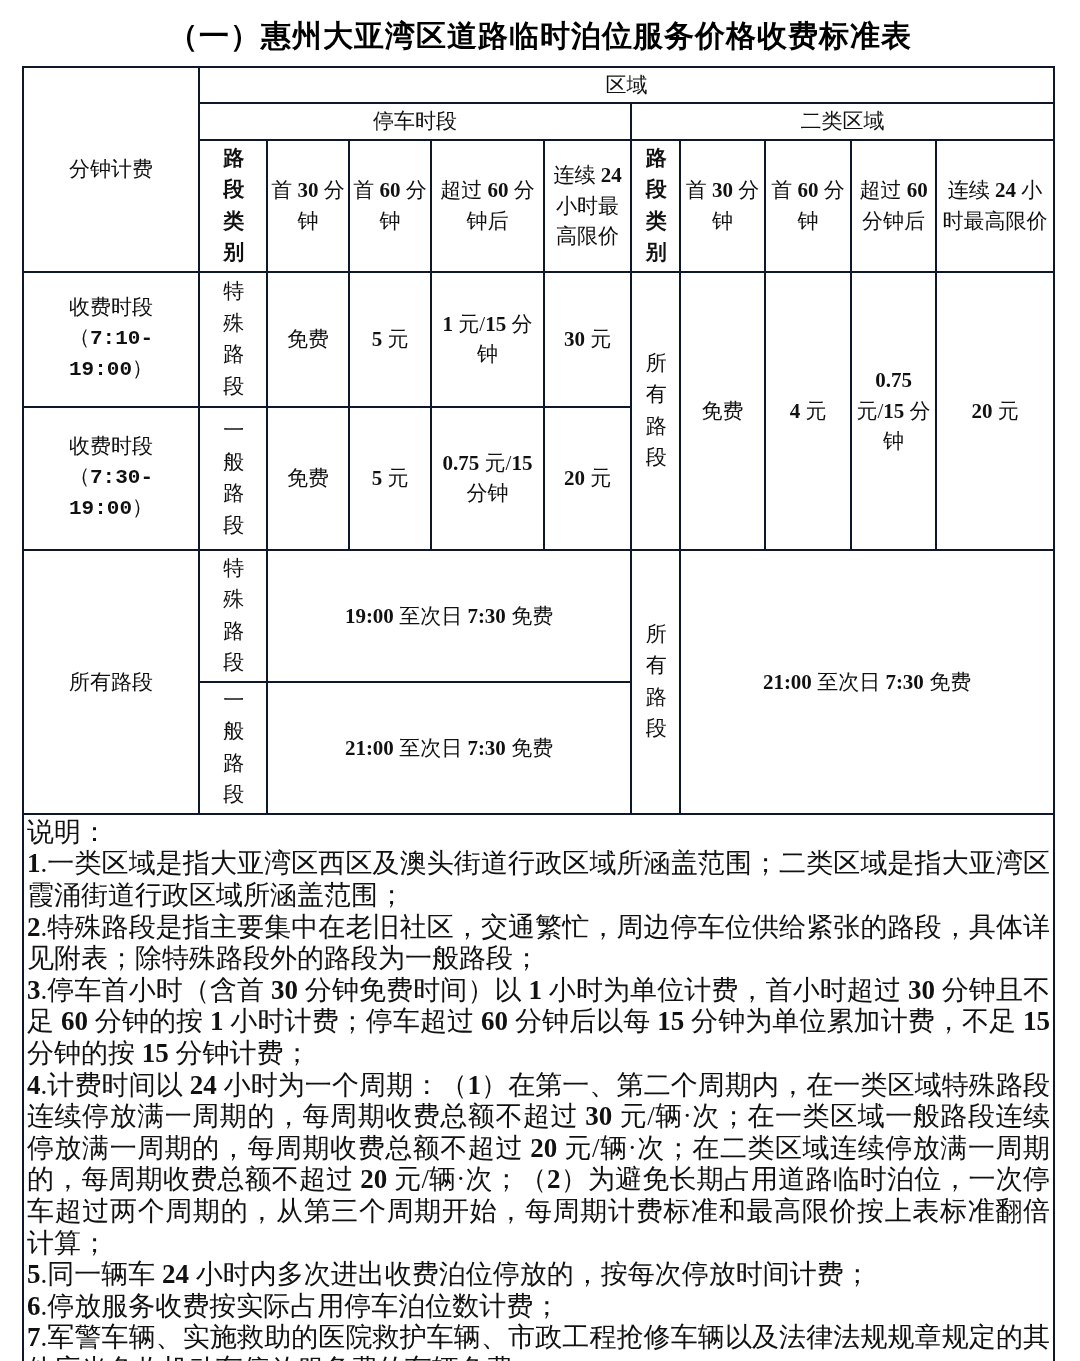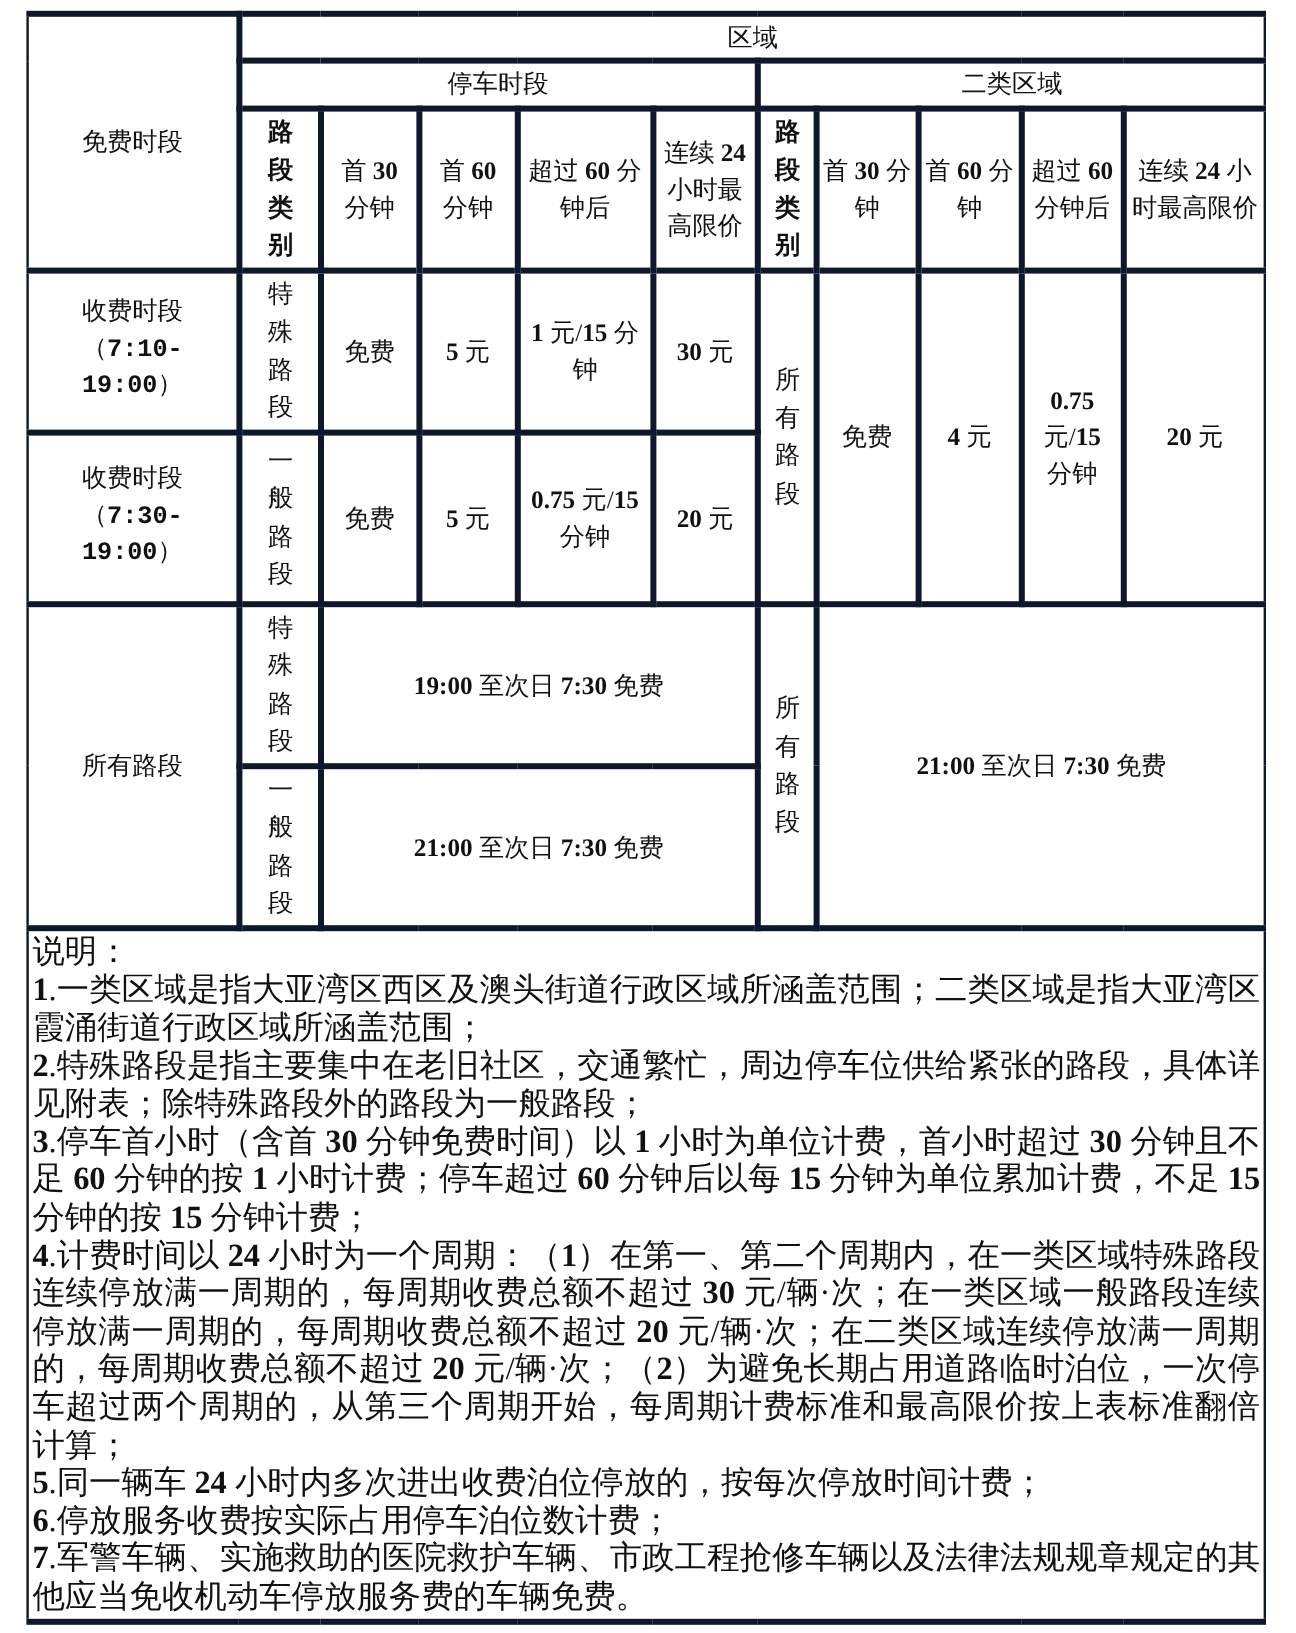--- a/index.html
+++ b/index.html
@@ -24,21 +24,21 @@
 
   table.fee {
     border-collapse: collapse;
     table-layout: fixed;
     width: 1031px;
     margin: 9px 0 0 22px;
     font-size: 21px;
     color: #111;
   }
   table.fee td, table.fee th {
-    border: 5px solid #0f172a;
+    border: 2px solid #0f172a;
     text-align: center;
     vertical-align: middle;
     padding: 2px 3px;
     font-weight: normal;
     line-height: 1.45;
   }
   table.fee { border: 2px solid #1a1a1a; }
   table.fee .outer-l { border-left-width: 2px; }
   table.fee .outer-r { border-right-width: 2px; }
   tr.hrow3 td, tr.hrow3 th, th.hsep { border-bottom-width: 2px; }
@@ -75,39 +75,40 @@
     line-height: 31.6px;
     text-align: justify;
   }
   b { font-weight: bold; }
 </style>
 </head>
 <body>
 
 <div class="page">
 
+  <div class="doc-title">（一）惠州大亚湾区道路临时泊位服务价格收费标准表</div>
 
   <table class="fee">
     <colgroup>
       <col style="width:176px">
         <col style="width:68px">
         <col style="width:82px">
         <col style="width:82px">
         <col style="width:113px">
         <col style="width:87px">
         <col style="width:49px">
         <col style="width:85px">
         <col style="width:86px">
         <col style="width:85px">
         <col style="width:118px">
     </colgroup>
 
     <tbody>
         <tr class="hrow1">
-      <th rowspan="3" class="outer-l hsep">免费时段</th>
+      <th rowspan="3" class="outer-l hsep">分钟计费</th>
       <th colspan="10" class="outer-r">区域</th>
     </tr>
     <tr class="hrow2">
       <th colspan="5">停车时段</th>
       <th colspan="5" class="outer-r">二类区域</th>
     </tr>
     <tr class="hrow3">
       <th><span class="vtext hd">路段类别</span></th>
       <th class="hd">首 <b>30</b> 分钟</th>
       <th class="hd">首 <b>60</b> 分钟</th>

